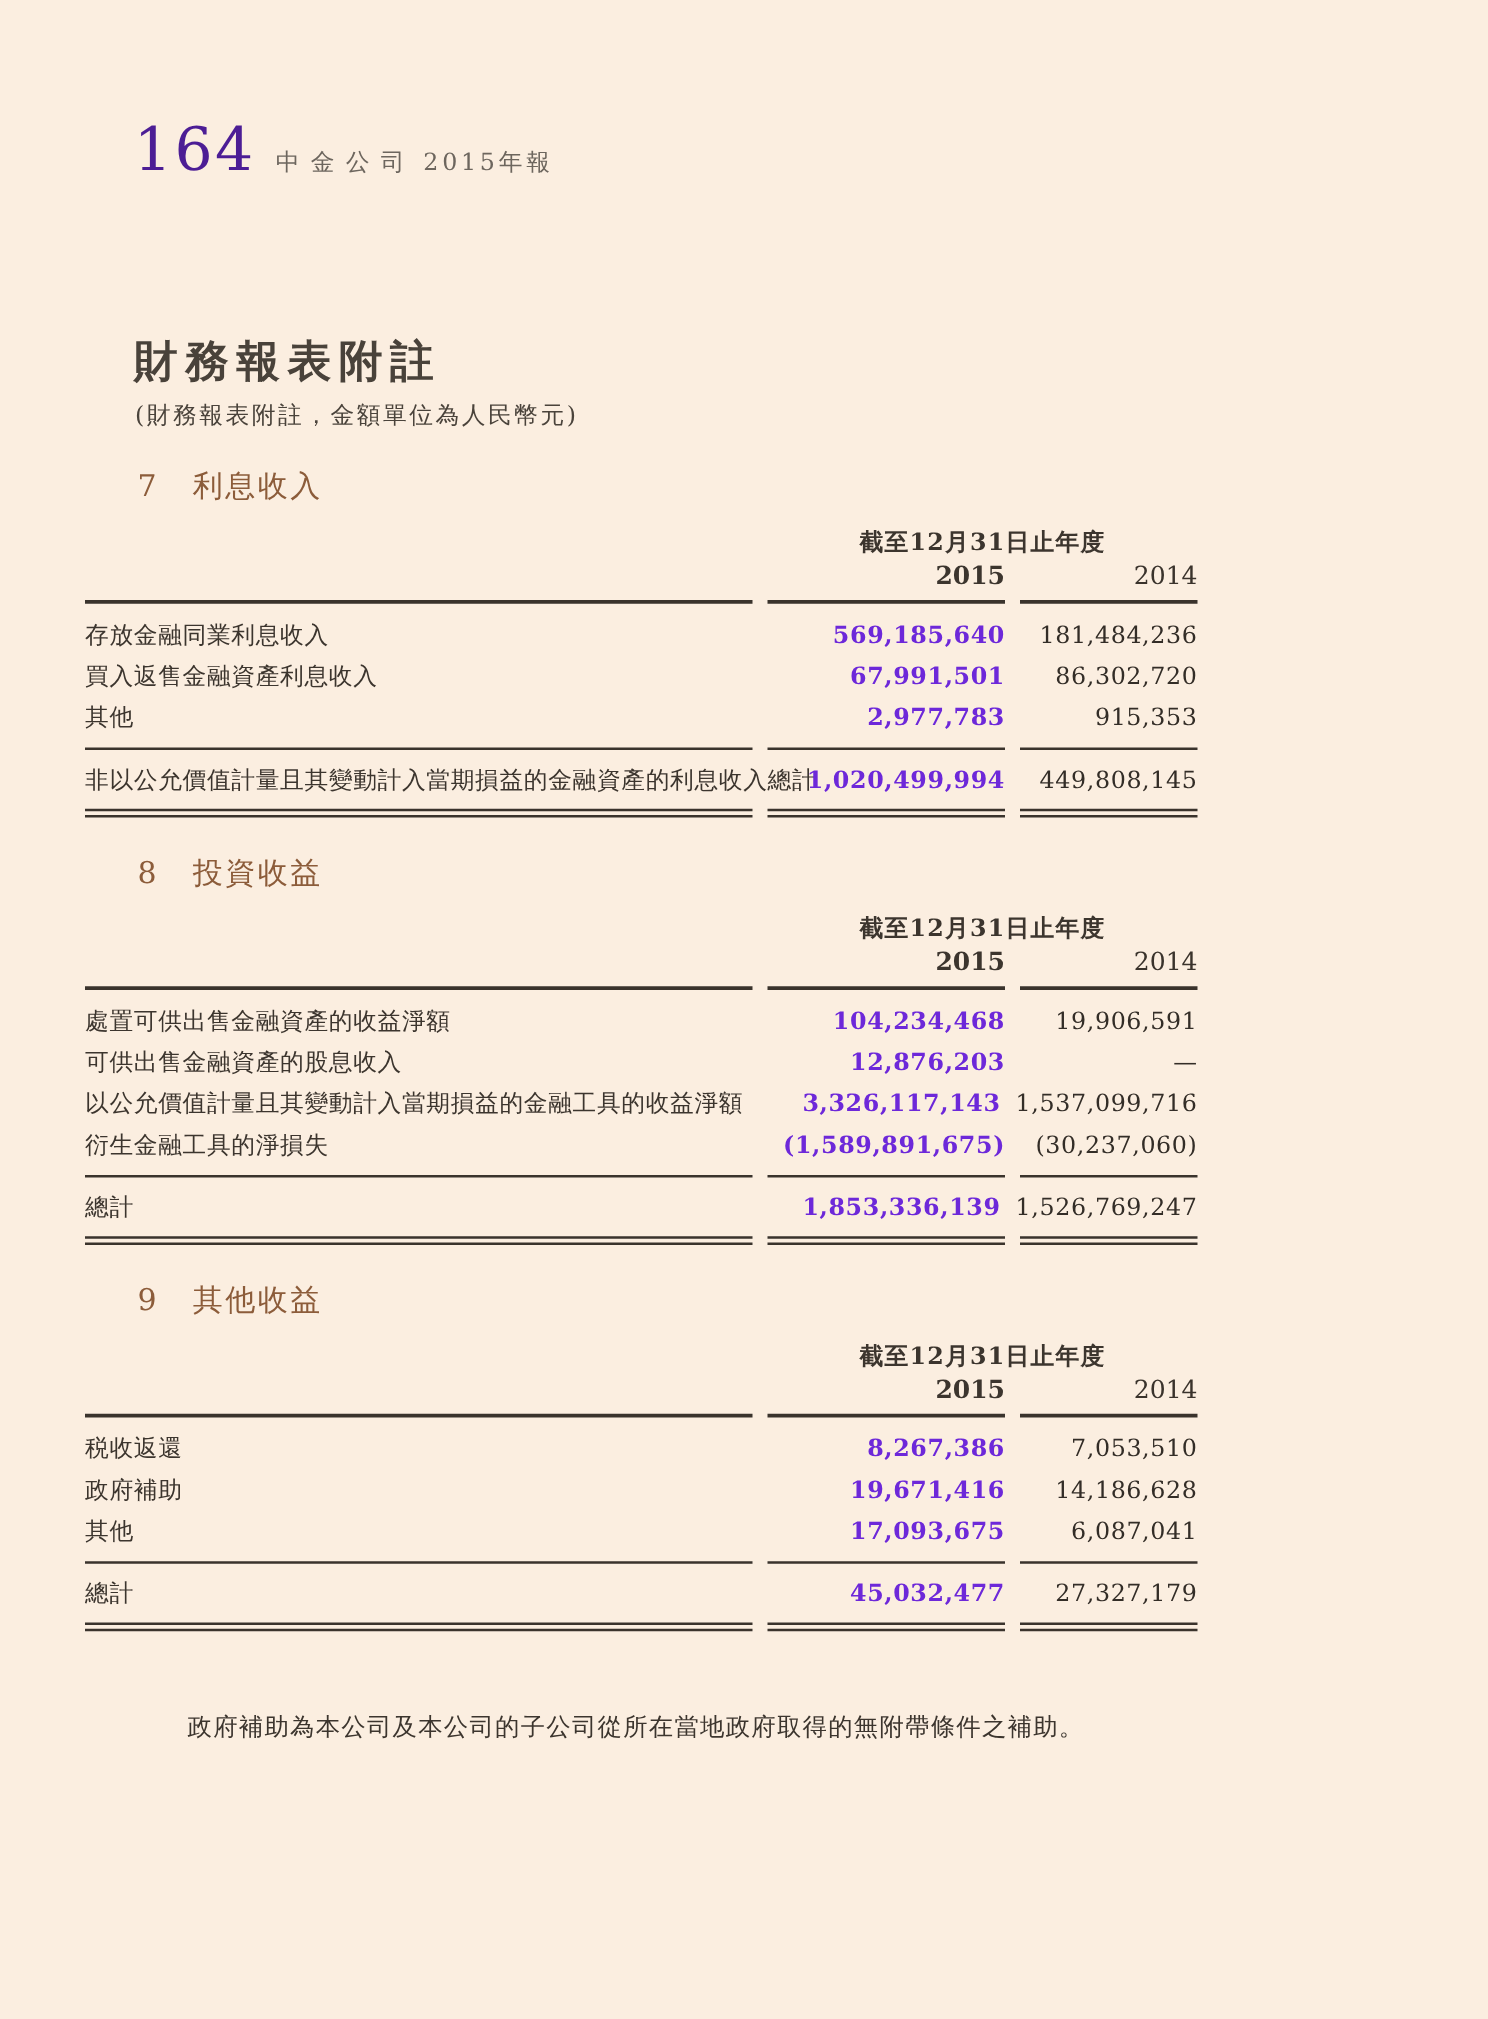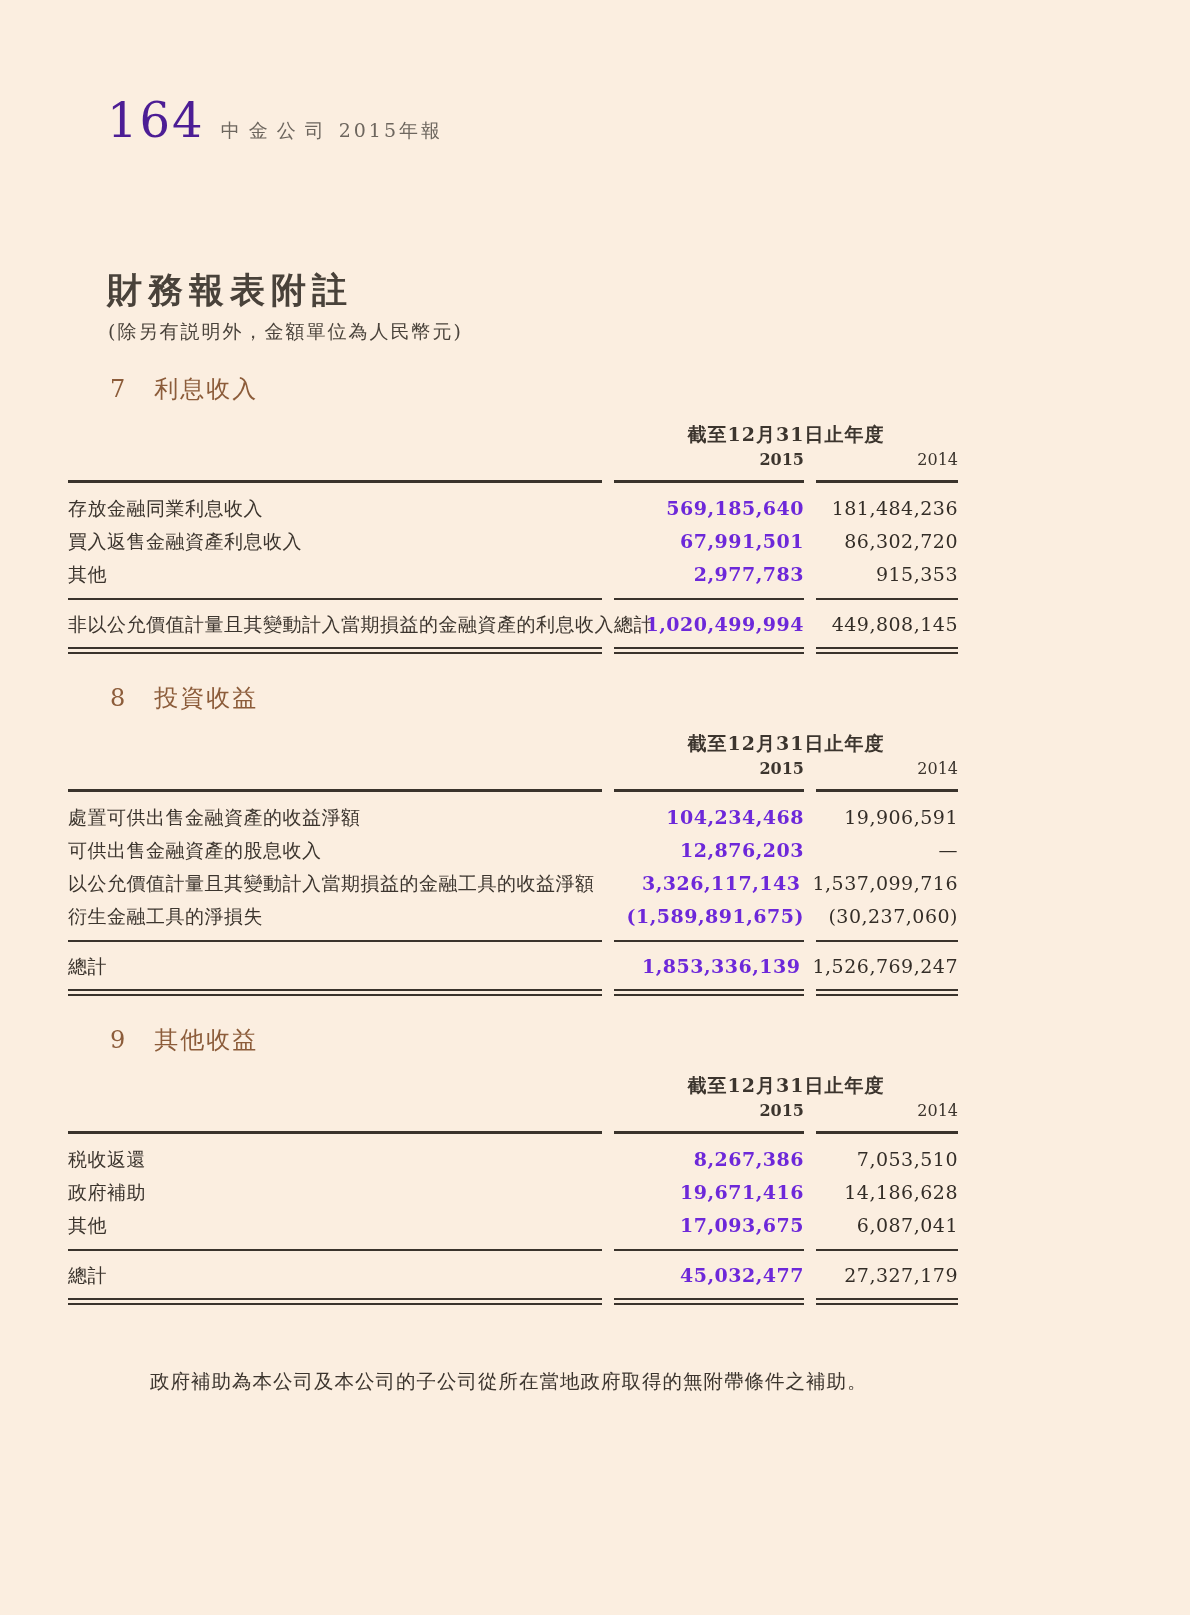--- a/index.html
+++ b/index.html
@@ -59,21 +59,21 @@
     font-size:19px;
   }
   .t-row{display:flex;align-items:baseline;}
   .c-label{flex:1 1 auto;min-width:0;letter-spacing:0.5px;}
   .c-a{flex:0 0 190px;margin-left:12px;text-align:right;}
   .c-b{flex:0 0 142px;margin-left:12px;text-align:right;}
   .c-period{flex:0 0 344px;margin-left:12px;text-align:center;}
 
   .period-row{margin-top:15px;line-height:26px;}
   .period-row .c-period{font-weight:700;letter-spacing:1px;}
-  .years-row{line-height:26px;padding-bottom:7px;font-size:16px;}
+  .years-row{line-height:26px;padding-bottom:7px;font-size:20px;}
   .years-row .c-a{font-weight:700;}
   .years-row .c-b{font-weight:400;color:#3a332c;}
 
   .rule{display:flex;}
   .rule span{height:0;display:block;}
   .rule .c-label,.rule .c-a,.rule .c-b{border-top-style:solid;border-top-color:#3a332c;}
   .rule-heavy .c-label,.rule-heavy .c-a,.rule-heavy .c-b{border-top-width:3px;}
   .rule-light .c-label,.rule-light .c-a,.rule-light .c-b{border-top-width:2px;}
   .rule-double .c-label,.rule-double .c-a,.rule-double .c-b{border-top-width:2px;}
   .rule-double + .rule-double{margin-top:3px;}
@@ -96,21 +96,21 @@
 </head>
 <body>
 
 <div class="page-header">
   <span class="page-number">164</span>
   <span class="company-name">中金公司</span>
   <span class="report-name">2015年報</span>
 </div>
 
 <div class="doc-title">財務報表附註</div>
-<div class="doc-subtitle">(除另有説明外，金額單位為人民幣元)</div>
+<div class="doc-subtitle">(財務報表附註，金額單位為人民幣元)</div>
 
 <div class="section">
   <div class="section-heading">
     <span class="sec-num">7</span><span class="sec-title">利息收入</span>
   </div>
   <div class="fin-table">
     <div class="t-row period-row">
       <span class="c-label"></span>
       <span class="c-period">截至12月31日止年度</span>
     </div>

